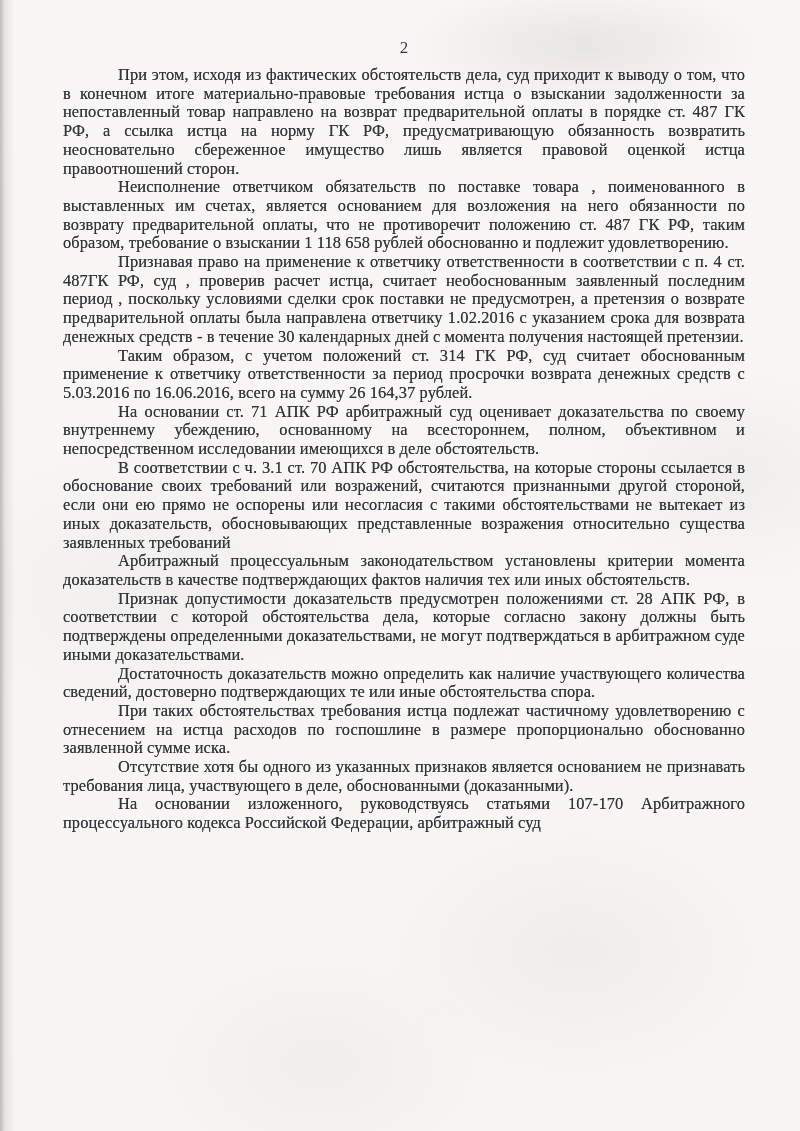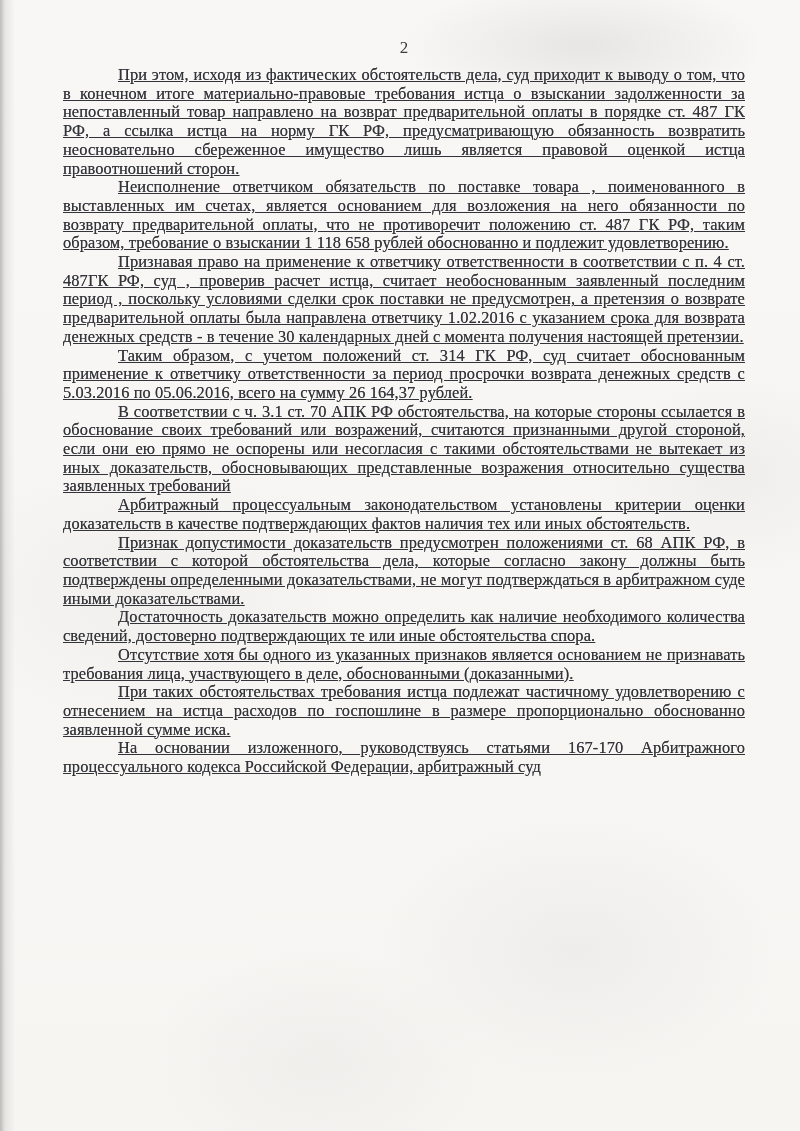--- a/index.html
+++ b/index.html
@@ -31,21 +31,20 @@
     width: 682px;
     margin: 0 55px 0 63px;
     text-align: center;
     font-size: 17px;
     line-height: 19px;
     color: #3a3b40;
   }
   .body-text {
     margin: 9px 55px 0 63px;
     width: 682px;
-    text-decoration: underline;
   }
   .para {
     margin: 0;
     text-indent: 55px;
     text-align: justify;
     font-size: 16.4px;
     line-height: 18.7px;
     letter-spacing: 0.1px;
     color: #33343a;
     text-shadow: 0 0 0.5px rgba(51,52,58,0.75);
@@ -53,22 +52,23 @@
 </style>
 </head>
 <body>
 
 <div class="page">
   <div class="page-number">2</div>
   <div class="body-text">
     <p class="para">При этом, исходя из фактических обстоятельств дела, суд приходит к выводу о том, что  в конечном итоге материально-правовые требования истца  о взыскании задолженности за непоставленный товар  направлено на возврат предварительной оплаты в порядке ст. 487 ГК РФ, а ссылка  истца на норму   ГК РФ, предусматривающую обязанность возвратить неосновательно сбереженное имущество лишь является  правовой оценкой истца  правоотношений сторон.</p>
     <p class="para">Неисполнение ответчиком обязательств по поставке товара , поименованного в выставленных им счетах, является основанием для возложения на него обязанности по возврату  предварительной оплаты, что не противоречит положению ст. 487 ГК РФ, таким образом,  требование о взыскании 1 118 658 рублей обоснованно и подлежит удовлетворению.</p>
     <p class="para">Признавая право  на применение к ответчику ответственности  в соответствии с п. 4 ст. 487ГК РФ, суд , проверив расчет истца, считает необоснованным заявленный последним период , поскольку  условиями сделки  срок поставки не предусмотрен,  а претензия о возврате  предварительной оплаты  была направлена ответчику 1.02.2016 с указанием срока для возврата денежных средств -  в течение 30 календарных дней с момента  получения настоящей претензии.</p>
-    <p class="para">Таким образом, с учетом  положений ст. 314 ГК РФ, суд считает обоснованным применение к ответчику ответственности  за период просрочки возврата денежных средств с 5.03.2016 по 05.06.2016, всего на сумму 26 164,37 рублей.</p>
+    <p class="para">Таким образом, с учетом  положений ст. 314 ГК РФ, суд считает обоснованным применение к ответчику ответственности  за период просрочки возврата денежных средств с 5.03.2016 по 16.06.2016, всего на сумму 26 164,37 рублей.</p>
+    <p class="para">На основании ст. 71 АПК РФ  арбитражный суд оценивает доказательства по своему внутреннему убеждению, основанному на всестороннем, полном, объективном и непосредственном исследовании имеющихся в деле обстоятельств.</p>
     <p class="para">В соответствии с ч. 3.1 ст. 70 АПК РФ  обстоятельства, на которые стороны ссылается  в обоснование своих требований или возражений,  считаются признанными другой стороной, если они ею прямо не оспорены  или несогласия с такими обстоятельствами не  вытекает из иных доказательств, обосновывающих представленные  возражения относительно  существа заявленных требований</p>
-    <p class="para">Арбитражный процессуальным законодательством  установлены критерии оценки доказательств в качестве  подтверждающих фактов наличия  тех или иных обстоятельств.</p>
-    <p class="para">Признак  допустимости доказательств  предусмотрен положениями ст. 68 АПК РФ, в соответствии с которой  обстоятельства дела, которые согласно закону должны быть подтверждены  определенными доказательствами, не могут подтверждаться  в арбитражном суде  иными доказательствами.</p>
-    <p class="para">Достаточность  доказательств  можно определить как наличие необходимого количества сведений, достоверно подтверждающих те или иные обстоятельства спора.</p>
+    <p class="para">Арбитражный процессуальным законодательством  установлены критерии момента доказательств в качестве  подтверждающих фактов наличия  тех или иных обстоятельств.</p>
+    <p class="para">Признак  допустимости доказательств  предусмотрен положениями ст. 28 АПК РФ, в соответствии с которой  обстоятельства дела, которые согласно закону должны быть подтверждены  определенными доказательствами, не могут подтверждаться  в арбитражном суде  иными доказательствами.</p>
+    <p class="para">Достаточность  доказательств  можно определить как наличие участвующего количества сведений, достоверно подтверждающих те или иные обстоятельства спора.</p>
+    <p class="para">При  таких  обстоятельствах  требования  истца  подлежат  частичному удовлетворению с отнесением на истца расходов по госпошлине  в размере пропорционально обоснованно заявленной сумме иска.</p>
     <p class="para">Отсутствие хотя бы одного  из указанных признаков  является основанием не признавать требования лица, участвующего в деле, обоснованными (доказанными).</p>
-    <p class="para">При  таких  обстоятельствах  требования  истца  подлежат  частичному удовлетворению с отнесением на истца расходов по госпошлине  в размере пропорционально обоснованно заявленной сумме иска.</p>
-    <p class="para">На основании изложенного, руководствуясь статьями 167-170 Арбитражного процессуального кодекса Российской Федерации, арбитражный суд</p>
+    <p class="para">На основании изложенного, руководствуясь статьями 107-170 Арбитражного процессуального кодекса Российской Федерации, арбитражный суд</p>
   </div>
 </div>
 
 </body></html>

